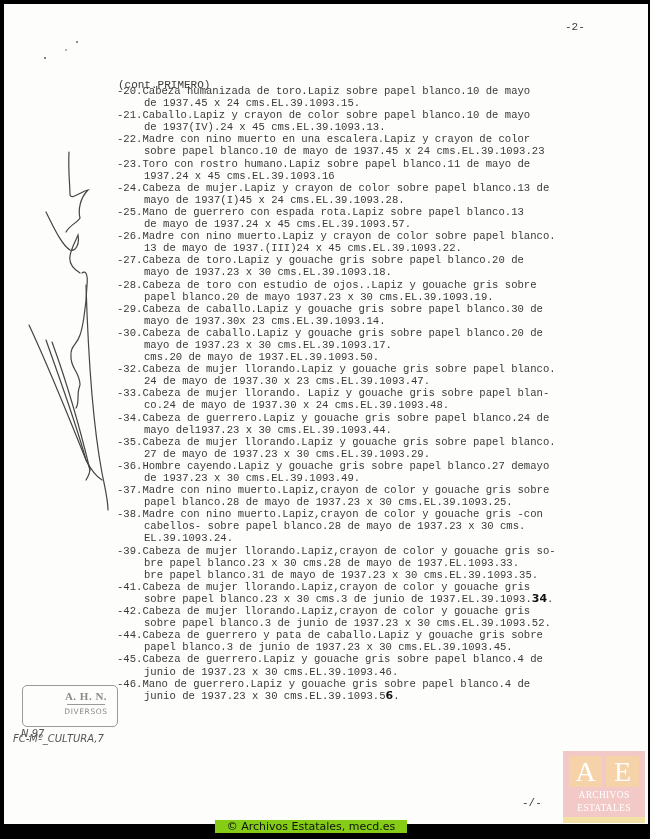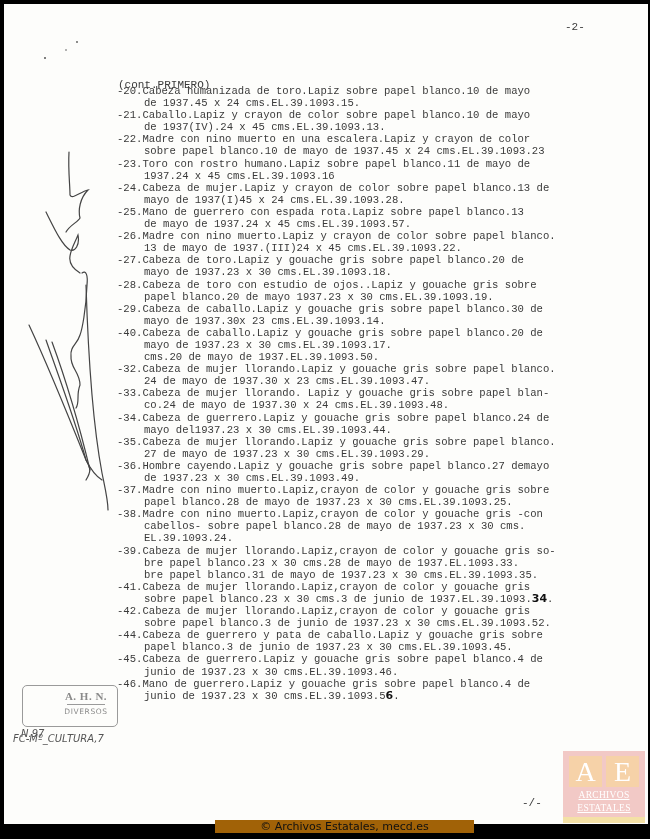--- a/index.html
+++ b/index.html
@@ -27,21 +27,21 @@
   .stamp .t2 { font-family: "DejaVu Sans", sans-serif; font-size: 7.5px; letter-spacing: 0.6px; }
   .handnote { position: absolute; font-family: "DejaVu Sans", sans-serif; color: #555; font-size: 10px; font-style: italic; padding-left: 8px; }
   .note1 { left: 5px; top: 733px; }
   .note2 { left: 13px; top: 728px; }
   .logo {
     position: absolute; left: 563px; top: 751px; width: 82px; height: 72px;
     background: #f2c9c6; text-align: center; font-family: "Liberation Serif", serif;
   }
   .logo .letters { display: flex; justify-content: center; gap: 4px; margin-top: 5px; }
   .logo .letter { width: 33px; height: 31px; background: #f6d2a8; color: #fff; font-size: 28px; line-height: 31px; }
-  .logo .name { color: #fff; font-size: 9.5px; line-height: 10px; margin-top: 3px; letter-spacing: 0.3px; text-decoration: underline; }
+  .logo .name { color: #fff; font-size: 9.5px; line-height: 10px; margin-top: 3px; letter-spacing: 0.3px; }
   .logo .strip { position: absolute; left: 0; bottom: 0; width: 82px; height: 6px; background: #f4e1a6; }
   .bottom-bar {
     position: absolute; left: 0; top: 824px; width: 650px; height: 15px; background: #000;
   }
   .copyright {
     position: absolute; left: 0; top: 819px; width: 650px; text-align: center;
     font-family: "DejaVu Sans", sans-serif; font-size: 11px; color: #111;
   }
   .signature { position: absolute; left: 0; top: 0; width: 650px; height: 839px; pointer-events: none; }
 </style>
@@ -105,21 +105,21 @@
     </div>
   <div class="entry">
       <span class="l1">-28.Cabeza de toro con estudio de ojos..Lapiz y gouache gris sobre</span>
       <span class="l2">papel blanco.20 de mayo 1937.23 x 30 cms.EL.39.1093.19.</span>
     </div>
   <div class="entry">
       <span class="l1">-29.Cabeza de caballo.Lapiz y gouache gris sobre papel blanco.30 de</span>
       <span class="l2">mayo de 1937.30x 23 cms.EL.39.1093.14.</span>
     </div>
   <div class="entry">
-      <span class="l1">-40.Cabeza de caballo.Lapiz y gouache gris sobre papel blanco.20 de</span>
+      <span class="l1">-30.Cabeza de caballo.Lapiz y gouache gris sobre papel blanco.20 de</span>
       <span class="l2">mayo de 1937.23 x 30 cms.EL.39.1093.17.</span>
     </div>
   <div class="entry">
       <span class="l2">cms.20 de mayo de 1937.EL.39.1093.50.</span>
     </div>
   <div class="entry">
       <span class="l1">-32.Cabeza de mujer llorando.Lapiz y gouache gris sobre papel blanco.</span>
       <span class="l2">24 de mayo de 1937.30 x 23 cms.EL.39.1093.47.</span>
     </div>
   <div class="entry">
@@ -191,13 +191,13 @@
   <div class="letters">
     <div class="letter">A</div>
     <div class="letter">E</div>
   </div>
   <div class="name">ARCHIVOS</div>
   <div class="name">ESTATALES</div>
   <div class="strip"></div>
 </div>
 
 <div class="bottom-bar"></div>
-<div class="copyright" style="background:#a16207; width:259px; left:215px; top:820px; height:13px; line-height:13px; font-size:11px;">© Archivos Estatales, mecd.es</div>
+<div class="copyright" style="background:#84cc16; width:192px; left:215px; top:820px; height:13px; line-height:13px; font-size:11px;">© Archivos Estatales, mecd.es</div>
 
 </body></html>

